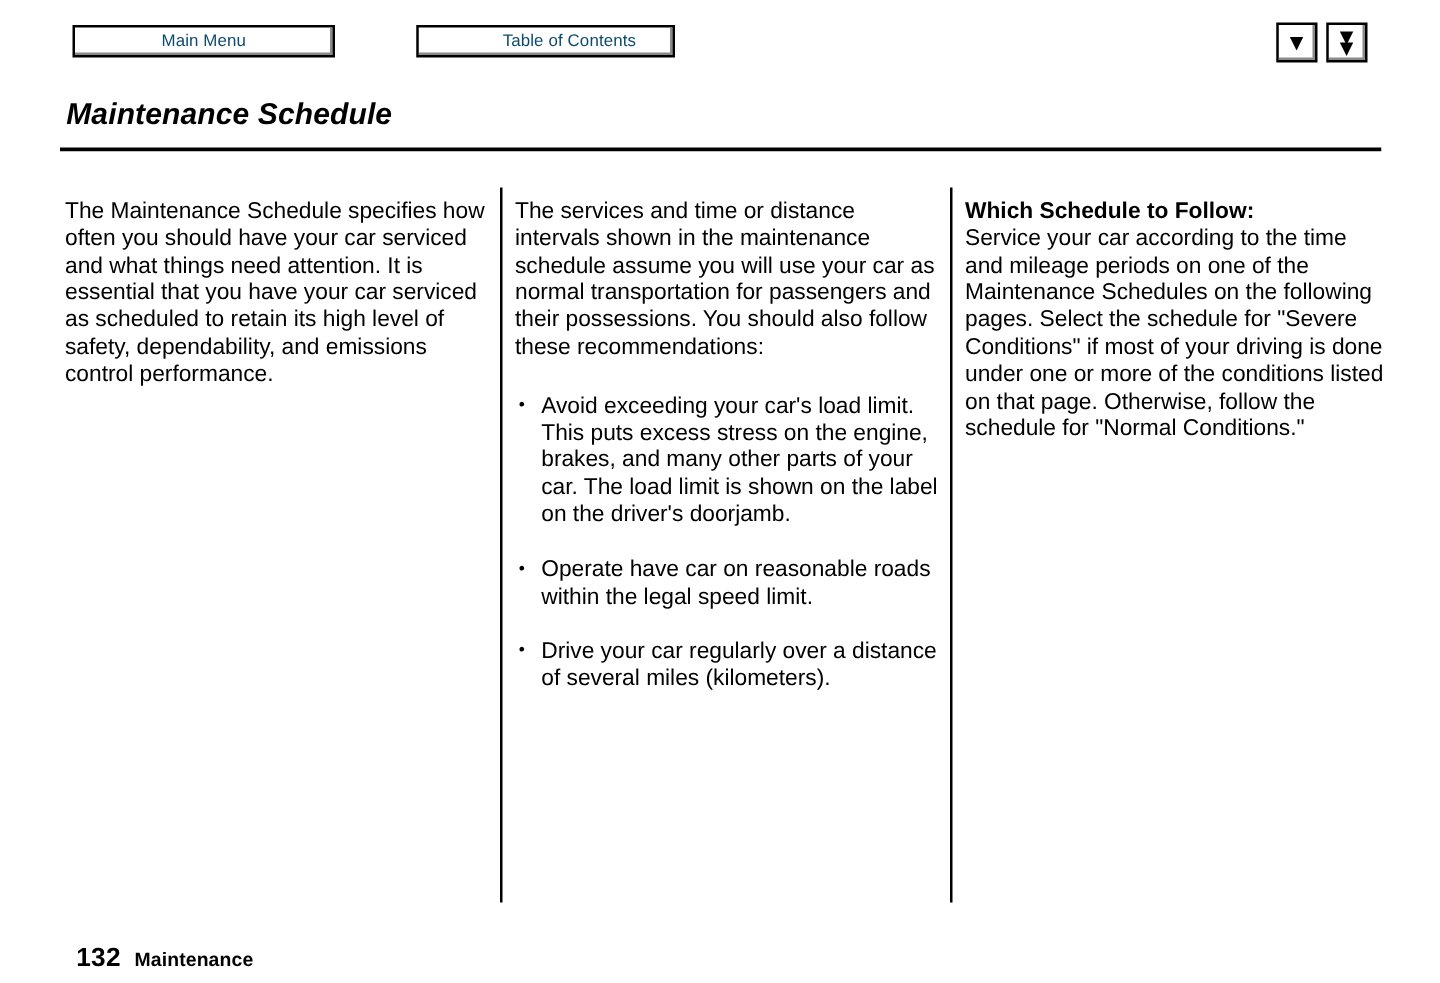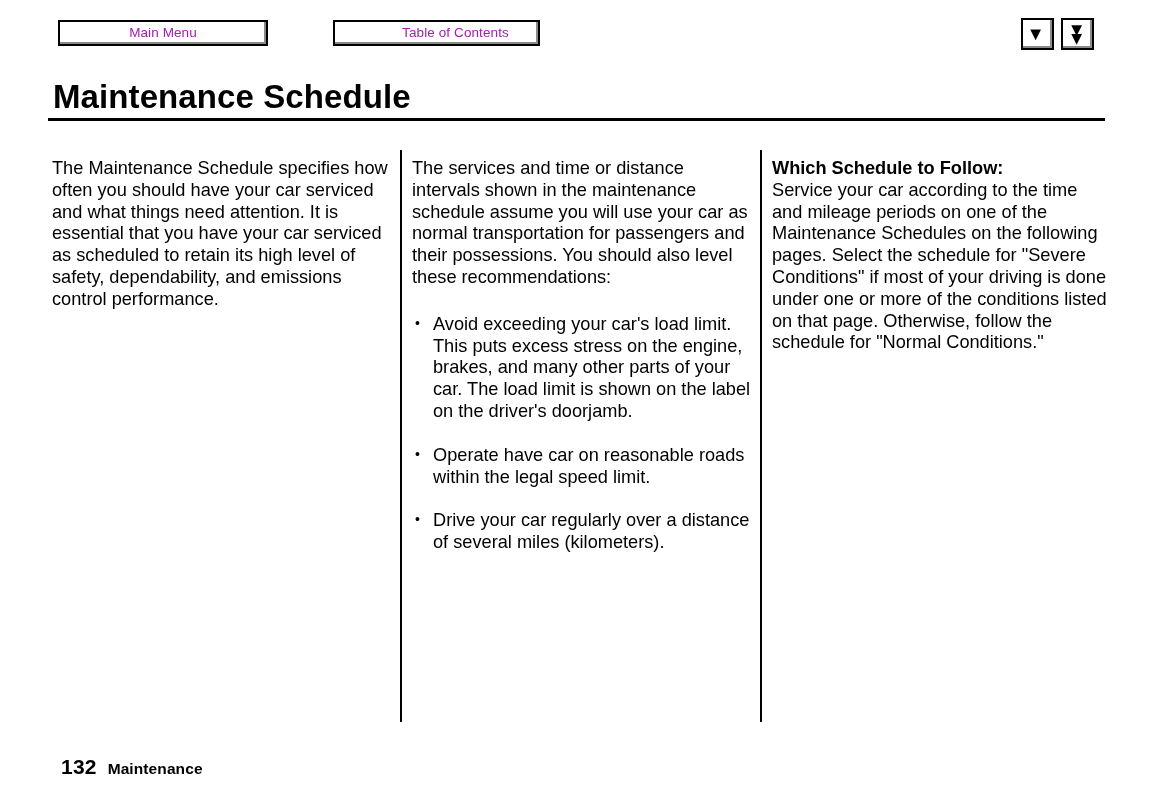--- a/index.html
+++ b/index.html
@@ -32,21 +32,21 @@
     border: 2px solid #000;
     background: #ffffff;
     text-align: center;
     font-size: 13.5px;
     line-height: 22px;
     height: 26px;
     letter-spacing: 0.1px;
     cursor: pointer;
     
     box-shadow: inset -2px -2px 0 0 #8a8a8a;
-    color: #a21caf;
+    color: #0c4a6e;
     white-space: nowrap;
     overflow: hidden;
     padding: 0 4px;
   }
   #main-menu-btn  { left: 58px;  top: 20px; width: 210px; }
   #toc-btn        { left: 333px; top: 20px; width: 207px; padding-left: 42px; }
 
   .iconbtn {
     position: absolute;
     top: 18px;
@@ -70,24 +70,25 @@
     transform: rotate(90deg);
     font-family: "DejaVu Sans", sans-serif;
     letter-spacing: -2px;
   }
 
   
   #page-title {
     position: absolute;
     left: 53px;
     top: 78px;
-    font-size: 33px;
+    font-size: 24px;
     font-weight: bold;
     letter-spacing: 0.1px;
     white-space: nowrap;
+    font-style: italic;
   }
   #title-rule {
     position: absolute;
     left: 48px;
     top: 118px;
     width: 1057px;
     height: 3px;
     background: #000;
   }
 
@@ -178,21 +179,21 @@
 <div id="title-rule"></div>
 
 <div class="col-divider" id="divider-1"></div>
 <div class="col-divider" id="divider-2"></div>
 
 <div class="col" id="col-1">
   <p>The Maintenance Schedule specifies how often you should have your car serviced and what things need attention. It is essential that you have your car serviced as scheduled to retain its high level of safety, dependability, and emissions control performance.</p>
 </div>
 
 <div class="col" id="col-2">
-  <p>The services and time or distance intervals shown in the maintenance schedule assume you will use your car as normal transportation for passengers and their possessions. You should also level these recommendations:</p>
+  <p>The services and time or distance intervals shown in the maintenance schedule assume you will use your car as normal transportation for passengers and their possessions. You should also follow these recommendations:</p>
 
   <ul class="bullets">
     <li class="first">Avoid exceeding your car's load limit. This puts excess stress on the engine, brakes, and many other parts of your car. The load limit is shown on the label on the driver's doorjamb.</li>
     <li>Operate have car on reasonable roads within the legal speed limit.</li>
     <li>Drive your car regularly over a distance of several miles (kilometers).</li>
   </ul>
 </div>
 
 <div class="col" id="col-3">
   <p><span class="lead-bold">Which Schedule to Follow:</span><br><span>Service your car according to the time and mileage periods on one of the Maintenance Schedules on the following pages. Select the schedule for "Severe Conditions" if most of your driving is done under one or more of the conditions listed on that page. Otherwise, follow the schedule for "Normal Conditions."</span></p>

